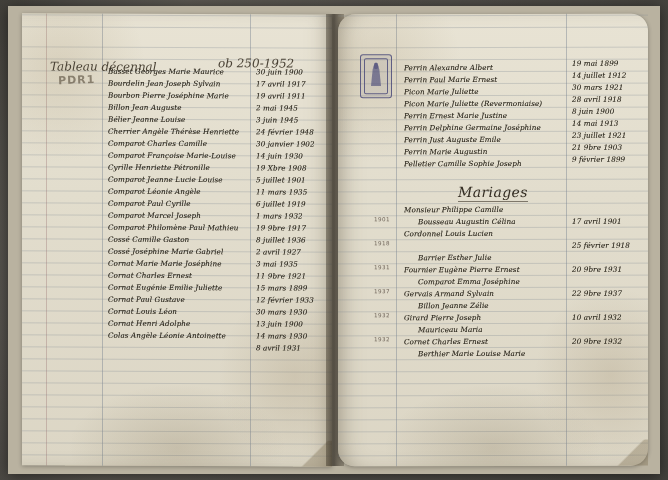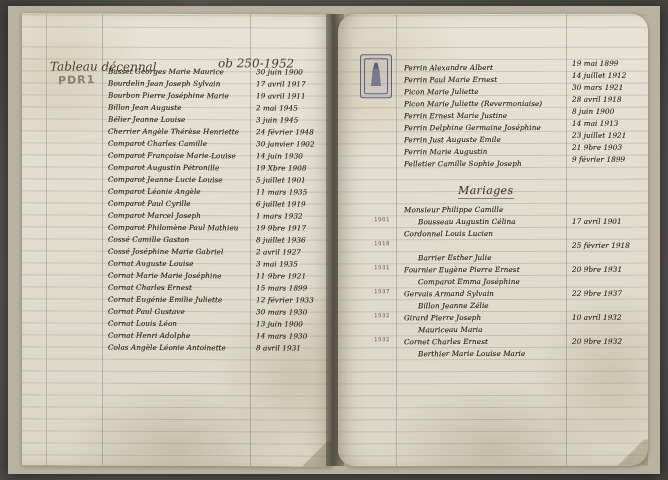--- a/index.html
+++ b/index.html
@@ -113,21 +113,21 @@
   .hand.dark { color: #2e2a20; }
 
   .col-names { position: absolute; }
   .col-dates { position: absolute; }
 
   .row { height: 12px; overflow: hidden; }
 
   .heading {
     font-family: "DejaVu Serif", serif;
     font-style: italic;
-    font-size: 11px;
+    font-size: 14px;
     color: #332c22;
     letter-spacing: 0.4px;
   }
   .heading-ul {
     border-bottom: 1px solid rgba(60,52,40,0.6);
     display: inline-block;
     padding-bottom: 1px;
   }
 
   .margin-note {
@@ -221,29 +221,28 @@
 
       <div class="col-names" id="left-names" style="left:86px; top:52px;">
           <div class="row hand dark">Basset Georges Marie Maurice</div>
           <div class="row hand dark">Bourdelin Jean Joseph Sylvain</div>
           <div class="row hand dark">Bourbon Pierre Joséphine Marie</div>
           <div class="row hand dark">Billon Jean Auguste</div>
           <div class="row hand dark">Bélier Jeanne Louise</div>
           <div class="row hand dark">Cherrier Angèle Thérèse Henriette</div>
           <div class="row hand dark">Comparot Charles Camille</div>
           <div class="row hand dark">Comparot Françoise Marie-Louise</div>
-          <div class="row hand dark">Comparot Augustin Pétronille</div>
+          <div class="row hand dark">Cyrille Henriette Pétronille</div>
           <div class="row hand dark">Comparot Jeanne Lucie Louise</div>
           <div class="row hand dark">Comparot Léonie Angèle</div>
           <div class="row hand dark">Comparot Paul Cyrille</div>
           <div class="row hand dark">Comparot Marcel Joseph</div>
           <div class="row hand dark">Comparot Philomène Paul Mathieu</div>
           <div class="row hand dark">Cossé Camille Gaston</div>
           <div class="row hand dark">Cossé Joséphine Marie Gabriel</div>
-          <div class="row hand dark">Cornat Auguste Louise</div>
           <div class="row hand dark">Cornat Marie Marie Joséphine</div>
           <div class="row hand dark">Cornat Charles Ernest</div>
           <div class="row hand dark">Cornat Eugénie Emilie Juliette</div>
           <div class="row hand dark">Cornat Paul Gustave</div>
           <div class="row hand dark">Cornat Louis Léon</div>
           <div class="row hand dark">Cornat Henri Adolphe</div>
           <div class="row hand dark">Colas Angèle Léonie Antoinette</div>
         </div>
       <div class="col-dates" id="left-dates" style="left:234px; top:52px;">
           <div class="row hand dark">30 juin 1900</div>

